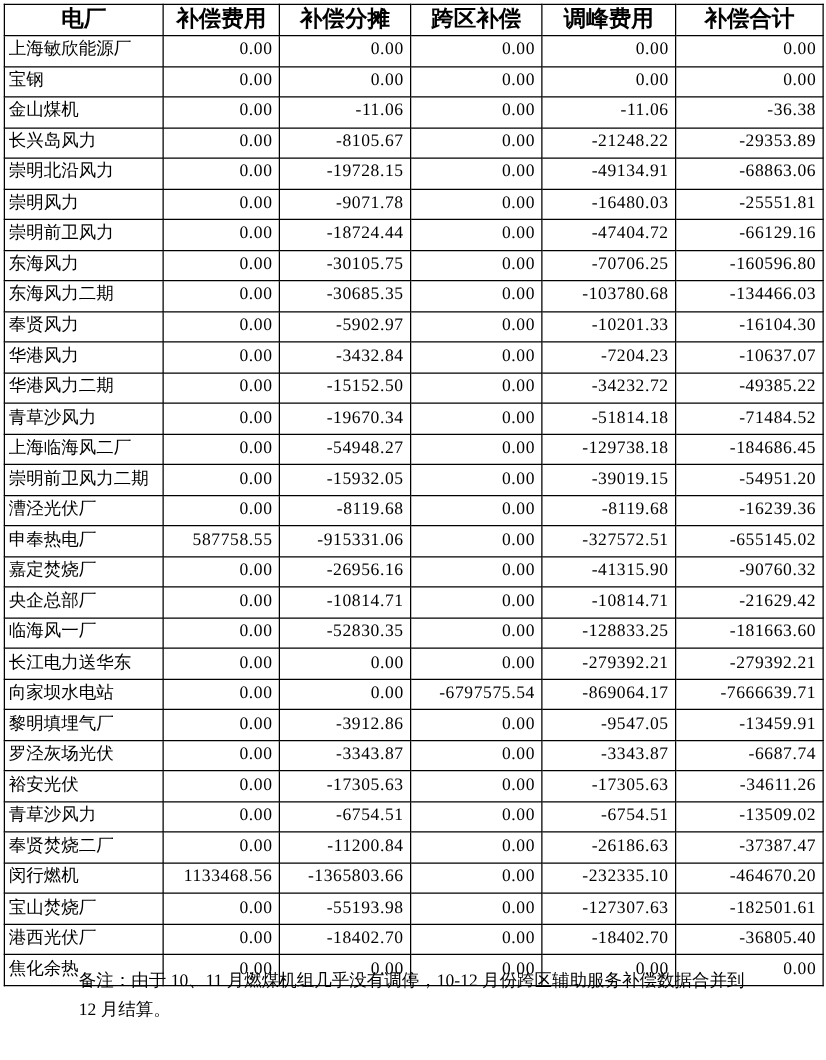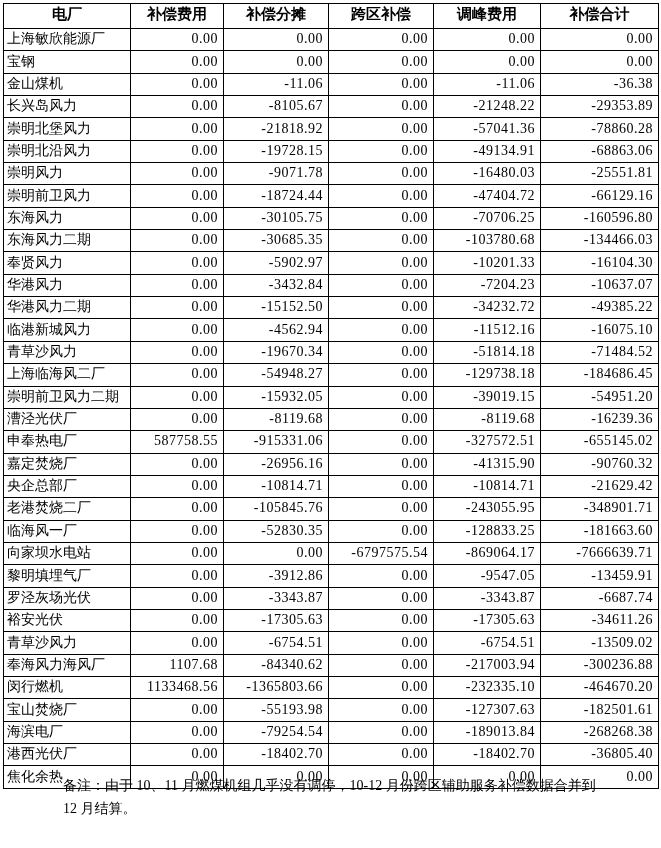--- a/index.html
+++ b/index.html
@@ -33,23 +33,22 @@
     font-size: 14px;
     line-height: 1.2;
     overflow: hidden;
     white-space: nowrap;
     vertical-align: middle;
   }
   .comp-table th {
     font-weight: bold;
     text-align: center;
     height: 24px;
-    font-size: 15px;
+    font-size: 18px;
     padding: 0 2px;
-    font-family: Liberation Mono, monospace;
   }
   .comp-table td.name-cell {
     text-align: left;
     padding-left: 3px;
     margin-top: 36px;
   }
   .comp-table td.num-cell {
     text-align: right;
     letter-spacing: 0.5px;
   }
@@ -114,28 +113,20 @@
         </tr>
         <tr>
           <td class="name-cell">长兴岛风力</td>
           <td class="num-cell">0.00</td>
           <td class="num-cell">-8105.67</td>
           <td class="num-cell">0.00</td>
           <td class="num-cell">-21248.22</td>
           <td class="num-cell">-29353.89</td>
         </tr>
         <tr>
-          <td class="name-cell">崇明北堡风力</td>
-          <td class="num-cell">0.00</td>
-          <td class="num-cell">-21818.92</td>
-          <td class="num-cell">0.00</td>
-          <td class="num-cell">-57041.36</td>
-          <td class="num-cell">-78860.28</td>
-        </tr>
-        <tr>
           <td class="name-cell">崇明北沿风力</td>
           <td class="num-cell">0.00</td>
           <td class="num-cell">-19728.15</td>
           <td class="num-cell">0.00</td>
           <td class="num-cell">-49134.91</td>
           <td class="num-cell">-68863.06</td>
         </tr>
         <tr>
           <td class="name-cell">崇明风力</td>
           <td class="num-cell">0.00</td>
@@ -184,28 +175,20 @@
           <td class="num-cell">-7204.23</td>
           <td class="num-cell">-10637.07</td>
         </tr>
         <tr>
           <td class="name-cell">华港风力二期</td>
           <td class="num-cell">0.00</td>
           <td class="num-cell">-15152.50</td>
           <td class="num-cell">0.00</td>
           <td class="num-cell">-34232.72</td>
           <td class="num-cell">-49385.22</td>
-        </tr>
-        <tr>
-          <td class="name-cell">临港新城风力</td>
-          <td class="num-cell">0.00</td>
-          <td class="num-cell">-4562.94</td>
-          <td class="num-cell">0.00</td>
-          <td class="num-cell">-11512.16</td>
-          <td class="num-cell">-16075.10</td>
         </tr>
         <tr>
           <td class="name-cell">青草沙风力</td>
           <td class="num-cell">0.00</td>
           <td class="num-cell">-19670.34</td>
           <td class="num-cell">0.00</td>
           <td class="num-cell">-51814.18</td>
           <td class="num-cell">-71484.52</td>
         </tr>
         <tr>
@@ -250,34 +233,34 @@
         </tr>
         <tr>
           <td class="name-cell">央企总部厂</td>
           <td class="num-cell">0.00</td>
           <td class="num-cell">-10814.71</td>
           <td class="num-cell">0.00</td>
           <td class="num-cell">-10814.71</td>
           <td class="num-cell">-21629.42</td>
         </tr>
         <tr>
-          <td class="name-cell">老港焚烧二厂</td>
-          <td class="num-cell">0.00</td>
-          <td class="num-cell">-105845.76</td>
-          <td class="num-cell">0.00</td>
-          <td class="num-cell">-243055.95</td>
-          <td class="num-cell">-348901.71</td>
-        </tr>
-        <tr>
           <td class="name-cell">临海风一厂</td>
           <td class="num-cell">0.00</td>
           <td class="num-cell">-52830.35</td>
           <td class="num-cell">0.00</td>
           <td class="num-cell">-128833.25</td>
           <td class="num-cell">-181663.60</td>
+        </tr>
+        <tr>
+          <td class="name-cell">长江电力送华东</td>
+          <td class="num-cell">0.00</td>
+          <td class="num-cell">0.00</td>
+          <td class="num-cell">0.00</td>
+          <td class="num-cell">-279392.21</td>
+          <td class="num-cell">-279392.21</td>
         </tr>
         <tr>
           <td class="name-cell">向家坝水电站</td>
           <td class="num-cell">0.00</td>
           <td class="num-cell">0.00</td>
           <td class="num-cell">-6797575.54</td>
           <td class="num-cell">-869064.17</td>
           <td class="num-cell">-7666639.71</td>
         </tr>
         <tr>
@@ -306,52 +289,44 @@
         </tr>
         <tr>
           <td class="name-cell">青草沙风力</td>
           <td class="num-cell">0.00</td>
           <td class="num-cell">-6754.51</td>
           <td class="num-cell">0.00</td>
           <td class="num-cell">-6754.51</td>
           <td class="num-cell">-13509.02</td>
         </tr>
         <tr>
-          <td class="name-cell">奉海风力海风厂</td>
-          <td class="num-cell">1107.68</td>
-          <td class="num-cell">-84340.62</td>
-          <td class="num-cell">0.00</td>
-          <td class="num-cell">-217003.94</td>
-          <td class="num-cell">-300236.88</td>
+          <td class="name-cell">奉贤焚烧二厂</td>
+          <td class="num-cell">0.00</td>
+          <td class="num-cell">-11200.84</td>
+          <td class="num-cell">0.00</td>
+          <td class="num-cell">-26186.63</td>
+          <td class="num-cell">-37387.47</td>
         </tr>
         <tr>
           <td class="name-cell">闵行燃机</td>
           <td class="num-cell">1133468.56</td>
           <td class="num-cell">-1365803.66</td>
           <td class="num-cell">0.00</td>
           <td class="num-cell">-232335.10</td>
           <td class="num-cell">-464670.20</td>
         </tr>
         <tr>
           <td class="name-cell">宝山焚烧厂</td>
           <td class="num-cell">0.00</td>
           <td class="num-cell">-55193.98</td>
           <td class="num-cell">0.00</td>
           <td class="num-cell">-127307.63</td>
           <td class="num-cell">-182501.61</td>
         </tr>
         <tr>
-          <td class="name-cell">海滨电厂</td>
-          <td class="num-cell">0.00</td>
-          <td class="num-cell">-79254.54</td>
-          <td class="num-cell">0.00</td>
-          <td class="num-cell">-189013.84</td>
-          <td class="num-cell">-268268.38</td>
-        </tr>
-        <tr>
           <td class="name-cell">港西光伏厂</td>
           <td class="num-cell">0.00</td>
           <td class="num-cell">-18402.70</td>
           <td class="num-cell">0.00</td>
           <td class="num-cell">-18402.70</td>
           <td class="num-cell">-36805.40</td>
         </tr>
         <tr>
           <td class="name-cell">焦化余热</td>
           <td class="num-cell">0.00</td>

